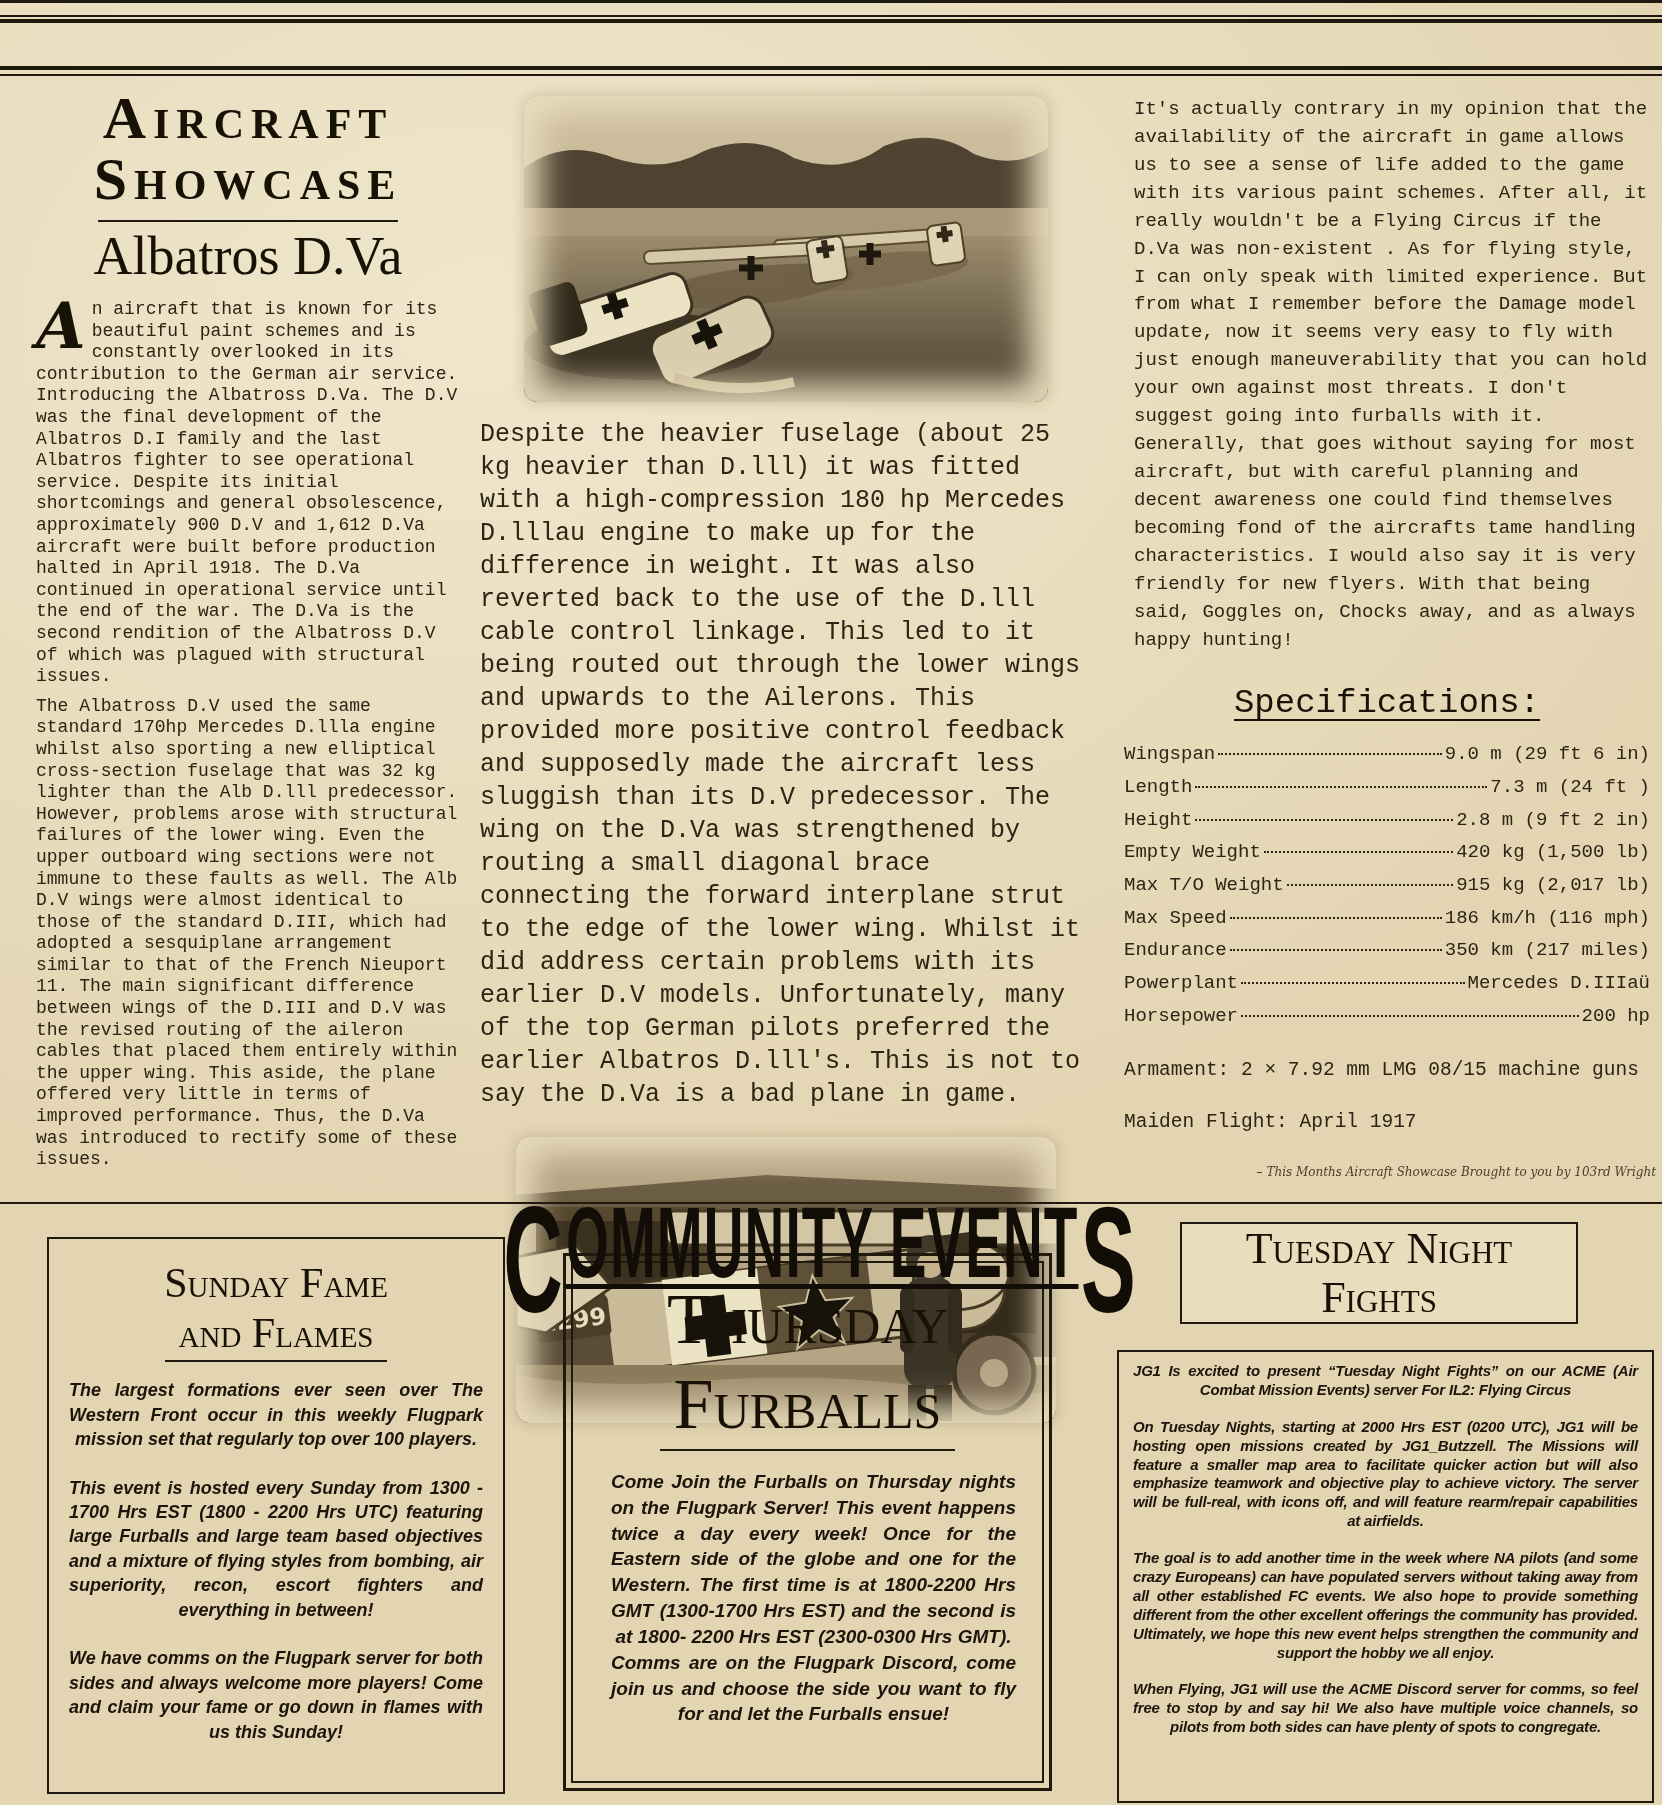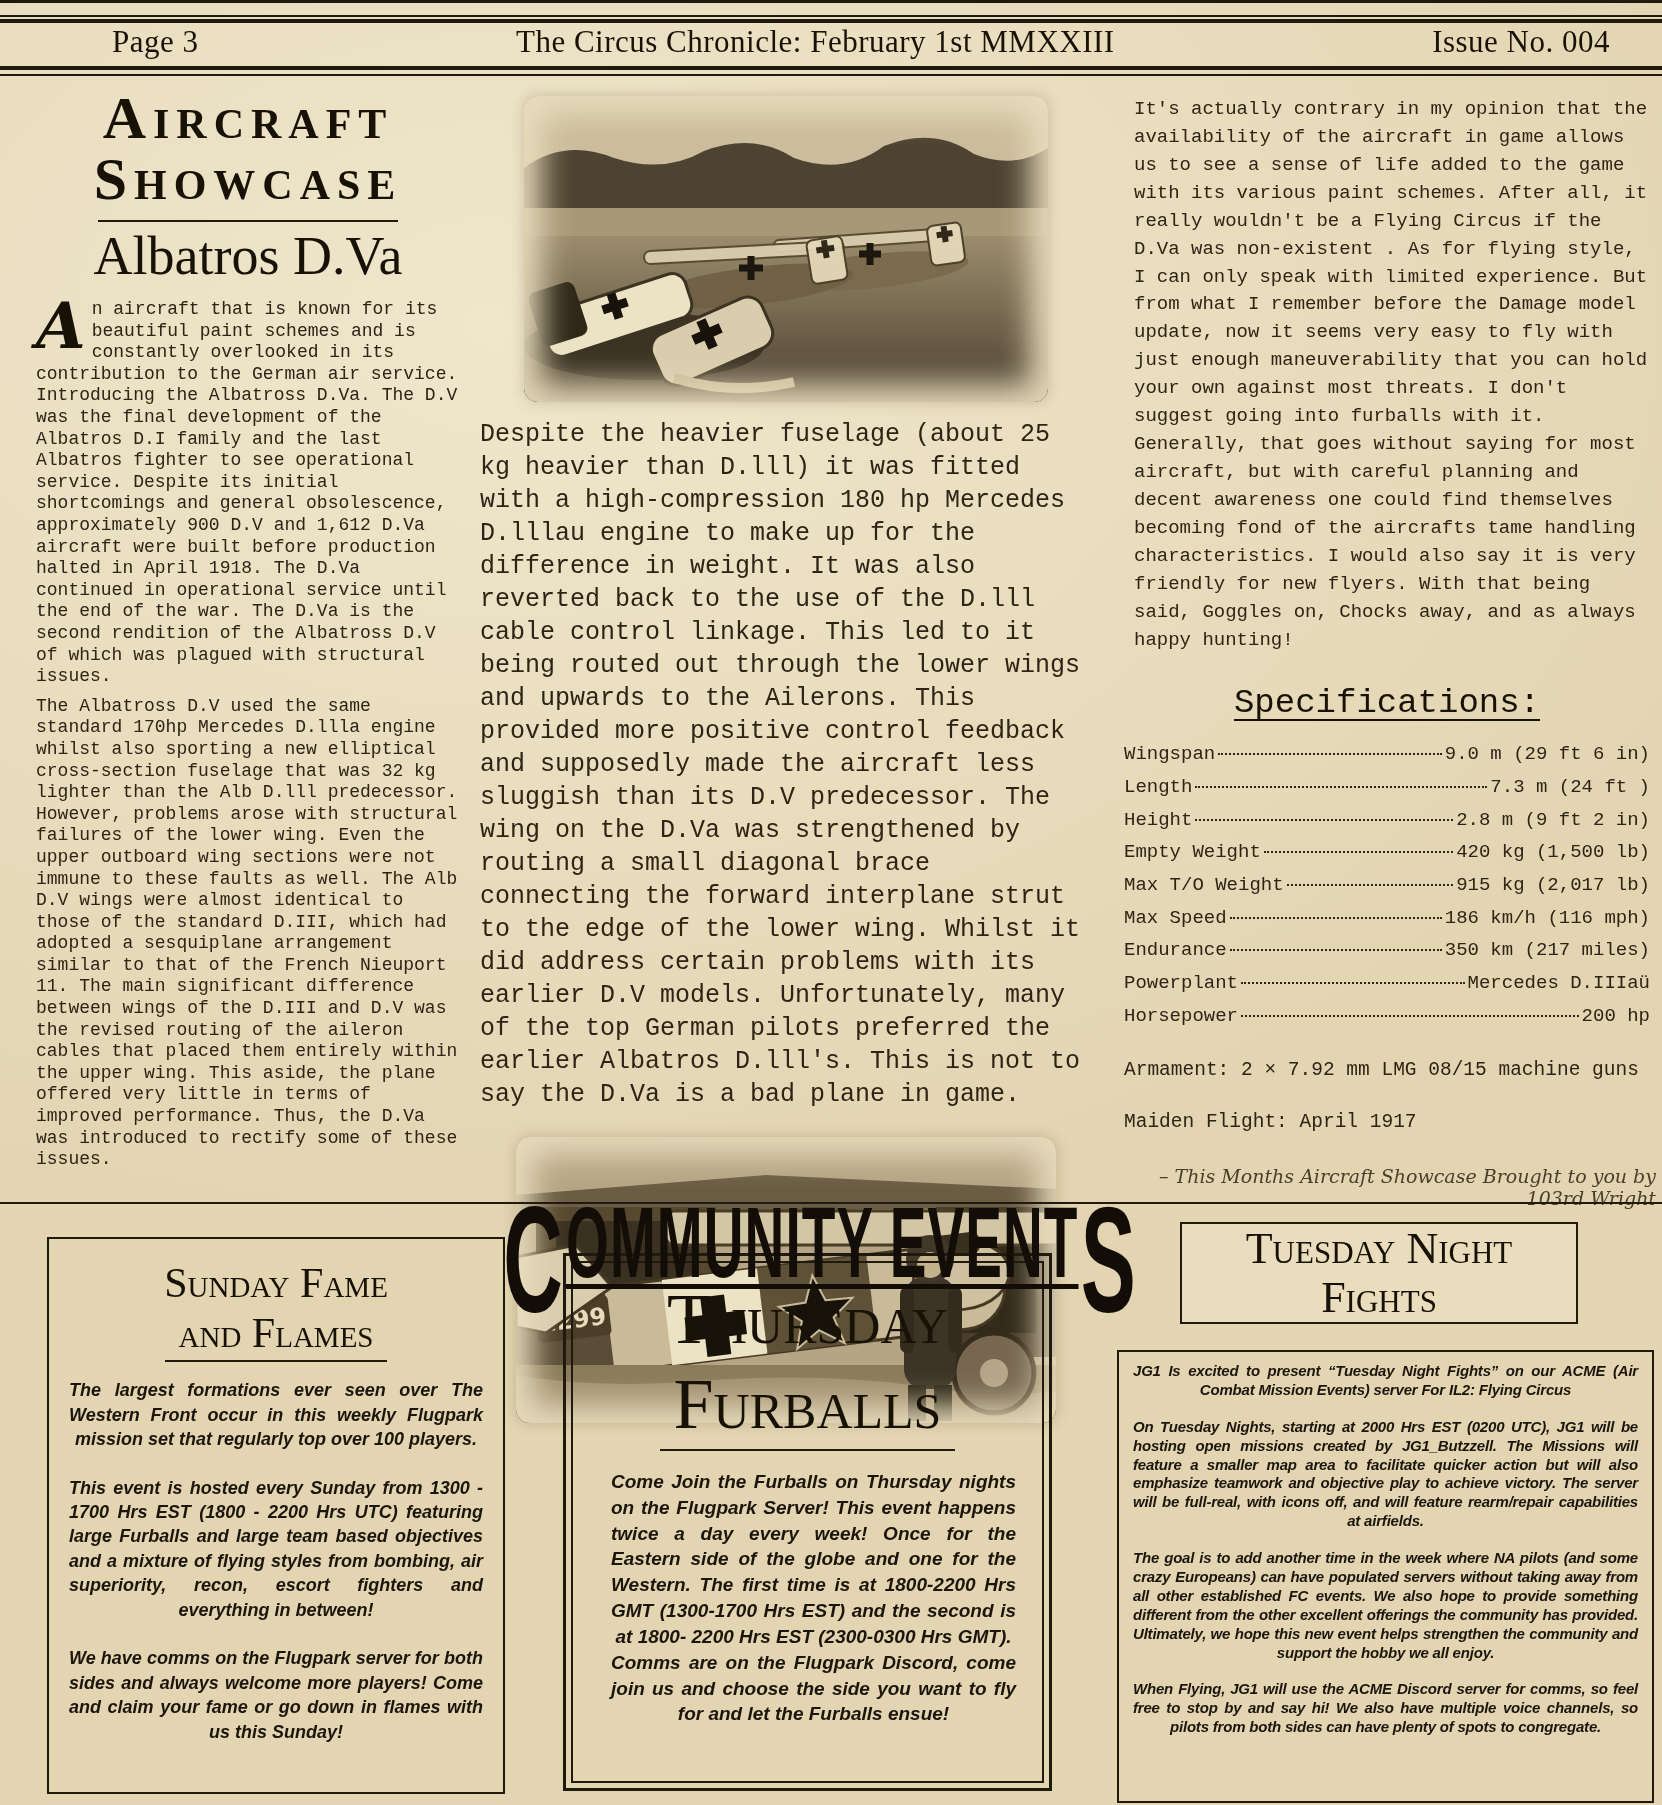--- a/index.html
+++ b/index.html
@@ -80,21 +80,21 @@
   .spec-row{
     display:flex;align-items:baseline;font-family:"Liberation Mono",monospace;
     font-size:19px;line-height:1.72;padding:0 6px;color:var(--ink-soft);
   }
   .spec-dots{flex:1;border-bottom:2.5px dotted var(--ink-soft);margin:0 3px;transform:translateY(-4px);}
   .spec-extra{
     font-family:"Liberation Mono",monospace;font-size:19.5px;line-height:1.3;
     margin-top:26px;padding:0 6px;color:var(--ink-soft);
   }
   .credit{
-    font-family:"DejaVu Serif",serif;font-style:italic;font-size:19px;
+    font-family:"DejaVu Serif",serif;font-style:italic;font-size:12px;
     text-align:right;color:#4a3e2a;margin-top:30px;
   }
   
   .bottom-rule{position:absolute;top:1202px;left:0;right:0;height:2px;background:var(--ink);}
   .section-title{
     font-variant:small-caps;text-align:center;color:#181206;
     font-size:42px;line-height:1.18;
   }
   .title-underline{display:inline-block;border-bottom:2.5px solid var(--ink);padding:0 14px 2px;}
   .box-copy{
@@ -142,25 +142,20 @@
 <body>
 
 <div class="page">
 
   <div class="rule rule-a"></div>
   <div class="rule rule-b"></div>
   <div class="rule rule-c"></div>
   <div class="rule rule-d"></div>
   <div class="rule rule-e"></div>
 
-  <div class="masthead">
-    <span>Page 3</span>
-    <span class="mast-title">The Circus Chronicle: February 1st MMXXIII</span>
-    <span>Issue No. 004</span>
-  </div>
 
   <div class="col-left">
     <div class="kicker">
       <div>Aircraft</div>
       <div>Showcase</div>
     </div>
     <div class="kicker-rule"></div>
     <div class="headline">Albatros D.Va</div>
     <div class="body-copy">
       <span class="dropcap">A</span>

